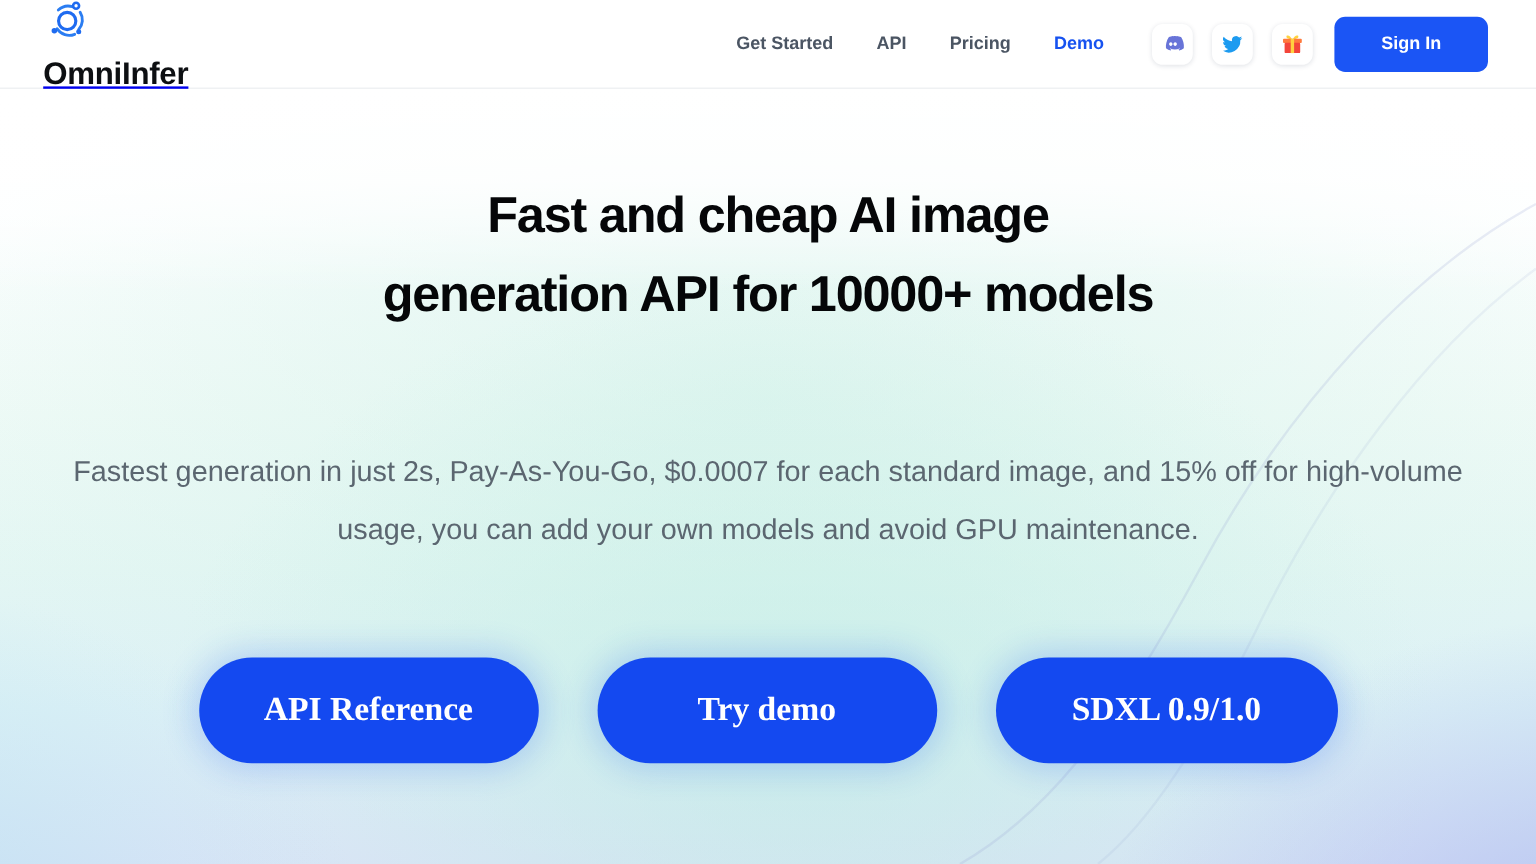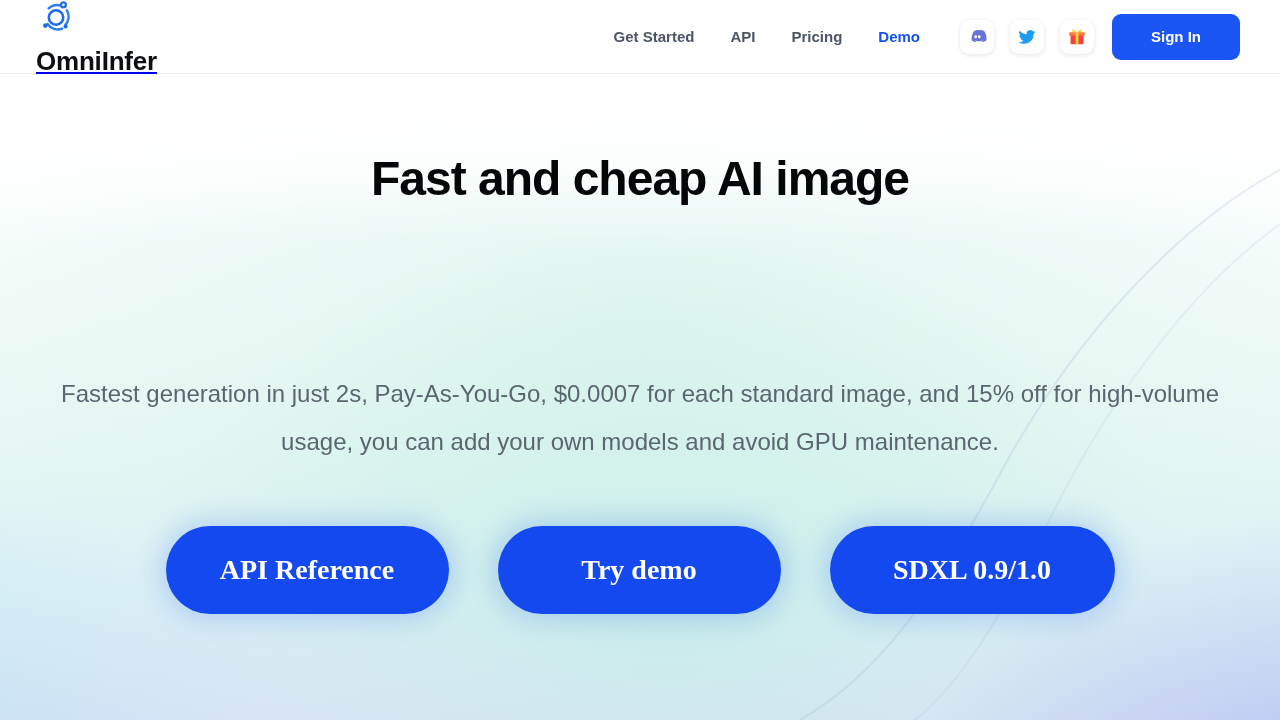--- a/index.html
+++ b/index.html
@@ -65,36 +65,36 @@
     display:flex; align-items:center; justify-content:center;
     cursor:pointer;
   }
 
   
   .hero { position:absolute; left:0; top:74px; width:1280px; height:646px; z-index:5; }
 
   .headline {
     position:absolute; left:0; top:72px; width:1280px;
     text-align:center;
-    font-size:48px; line-height:66px; font-weight:700;
+    font-size:42px; line-height:66px; font-weight:700;
     letter-spacing:-1px; color:#050608;
     font-family:"Liberation Sans Narrow","Liberation Sans", sans-serif;
   }
   .headline .l2 { display:block; }
 
   .subhead {
     position:absolute; left:0; top:296px; width:1280px;
     padding:0 34px;
     text-align:center;
     font-size:24px; line-height:48px; font-weight:400;
     color:#5b6670;
   }
 
   .cta-row {
-    position:absolute; left:0; top:452px; width:1280px;
+    position:absolute; left:0; top:474px; width:1280px;
     display:flex; justify-content:center; align-items:center; gap:49px;
   }
   .cta {
     height:88px; border-radius:44px;
     background:#1449f0; border:none;
     color:#ffffff;
     font-family:"Liberation Serif", serif;
     font-size:28px; font-weight:700;
     display:flex; align-items:center; justify-content:center;
     cursor:pointer;
@@ -162,20 +162,21 @@
       </div>
 
       <button class="signin-btn">Sign In</button>
     </nav>
   </div>
 
   <div class="hero">
 
     <h1 class="headline">
       <span>Fast and cheap AI image</span>
+      <span class="l2">generation API for 10000+ models</span>
     </h1>
 
     <p class="subhead">Fastest generation in just 2s, Pay-As-You-Go, $0.0007 for each standard image, and 15% off for high-volume usage, you can add your own models and avoid GPU maintenance.</p>
 
     <div class="cta-row">
       <button class="cta cta-1">API Reference</button>
       <button class="cta cta-2">Try demo</button>
       <button class="cta cta-3">SDXL 0.9/1.0</button>
     </div>
   </div>

